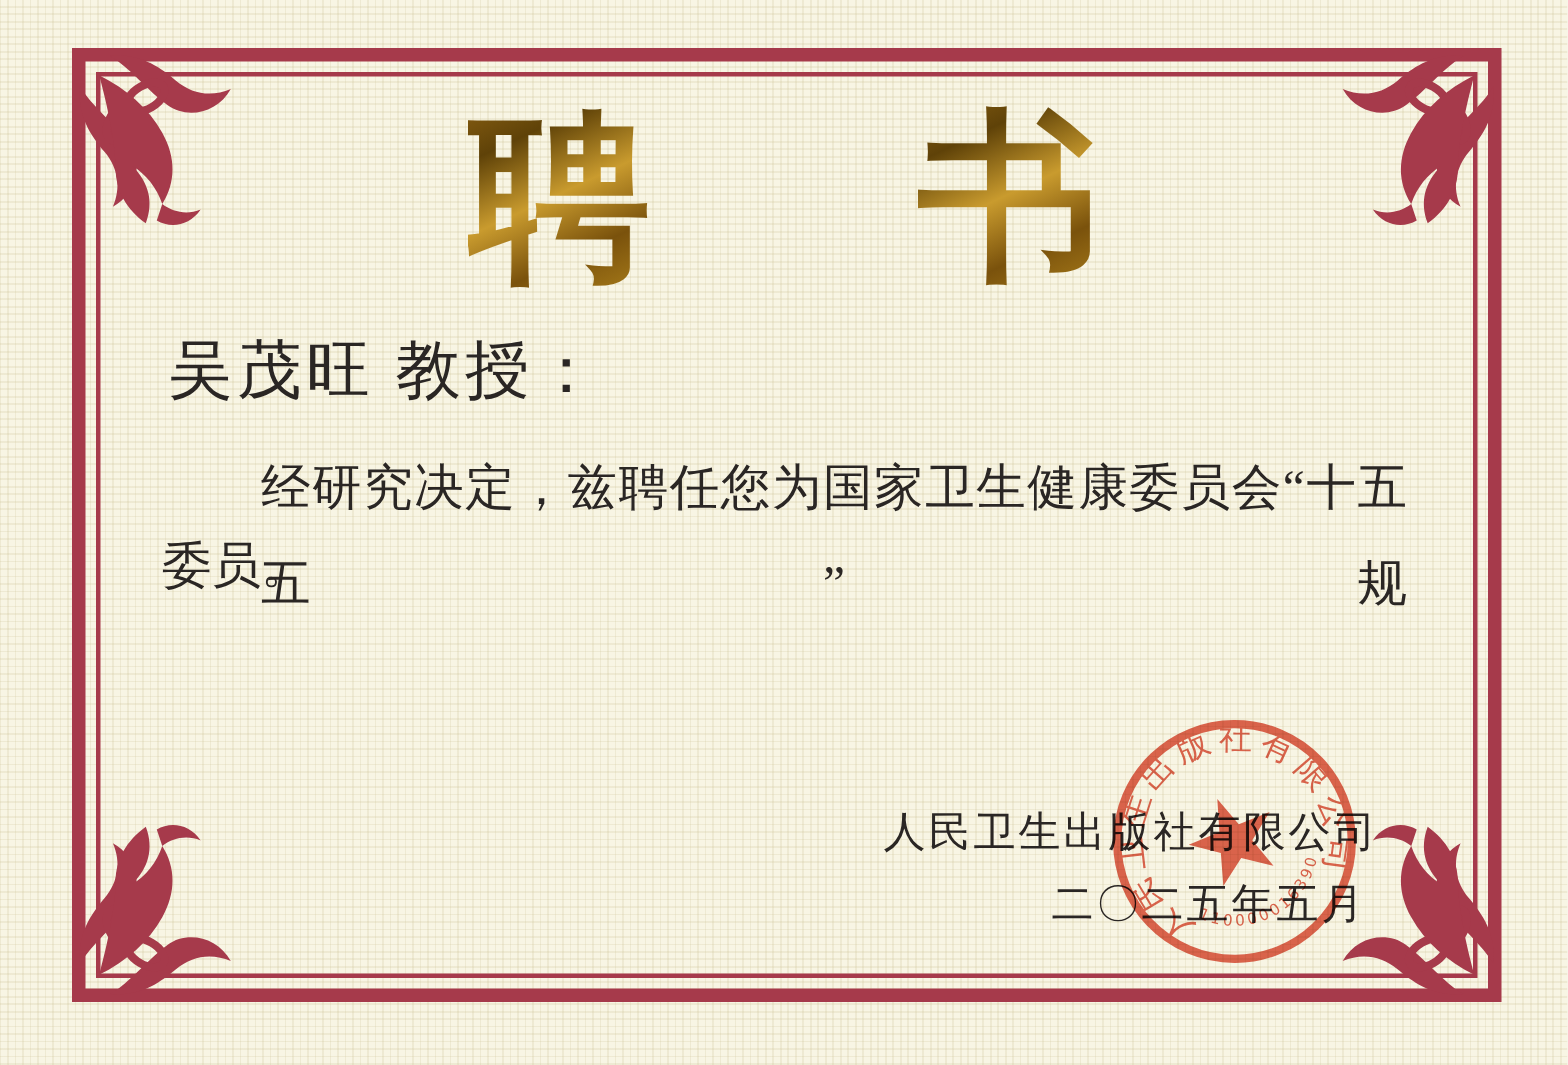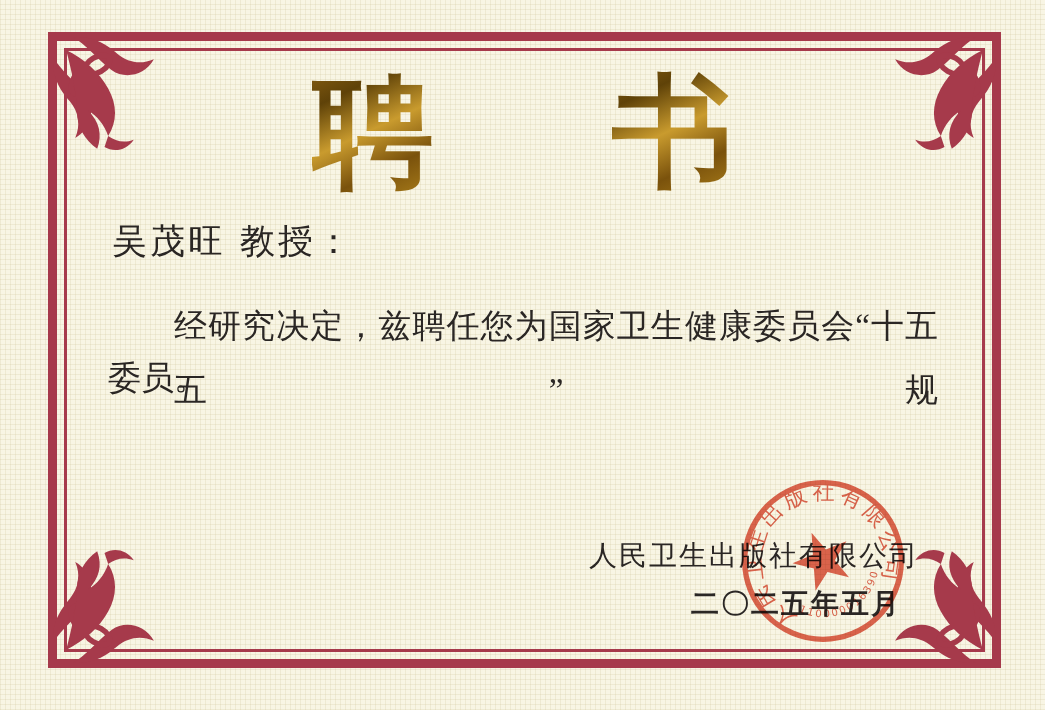--- a/index.html
+++ b/index.html
@@ -35,38 +35,38 @@
     font-size:122px;line-height:1.1;font-weight:bold;
   }
   .tchar{
     background:linear-gradient(155deg,#8a6012 0%,#5f4208 22%,#c99b2e 48%,#7a520c 72%,#b0831c 100%);
     -webkit-background-clip:text;background-clip:text;color:transparent;
     text-shadow:none;
   }
   
   .recipient{
     position:absolute;top:218px;left:112px;
-    font-size:35px;color:#2a2624;letter-spacing:3px;
+    font-size:43px;color:#2a2624;letter-spacing:3px;
   }
   .recipient .rt{margin-left:14px;}
   
   .body-text{
     position:absolute;top:294px;left:108px;width:830px;
     font-size:33px;color:#2a2624;
   }
   .bline{line-height:64px;height:52px;white-space:nowrap;}
   .j{text-align:justify;text-align-last:justify;white-space:normal;}
   .indent{padding-left:66px;}
   
   .signature{
     position:absolute;top:532px;right:126px;
     text-align:right;font-size:28px;color:#2a2624;line-height:48px;
     letter-spacing:2px;
   }
-  .signature .date{padding-right:18px;font-weight:bold;}
+  .signature .date{padding-right:8px;}
   
   .seal{
     position:absolute;left:738px;top:476px;width:170px;height:170px;
     color:#d8452e;opacity:.82;mix-blend-mode:multiply;
   }
 </style>
 </head>
 <body>
 
 <div class="page">

